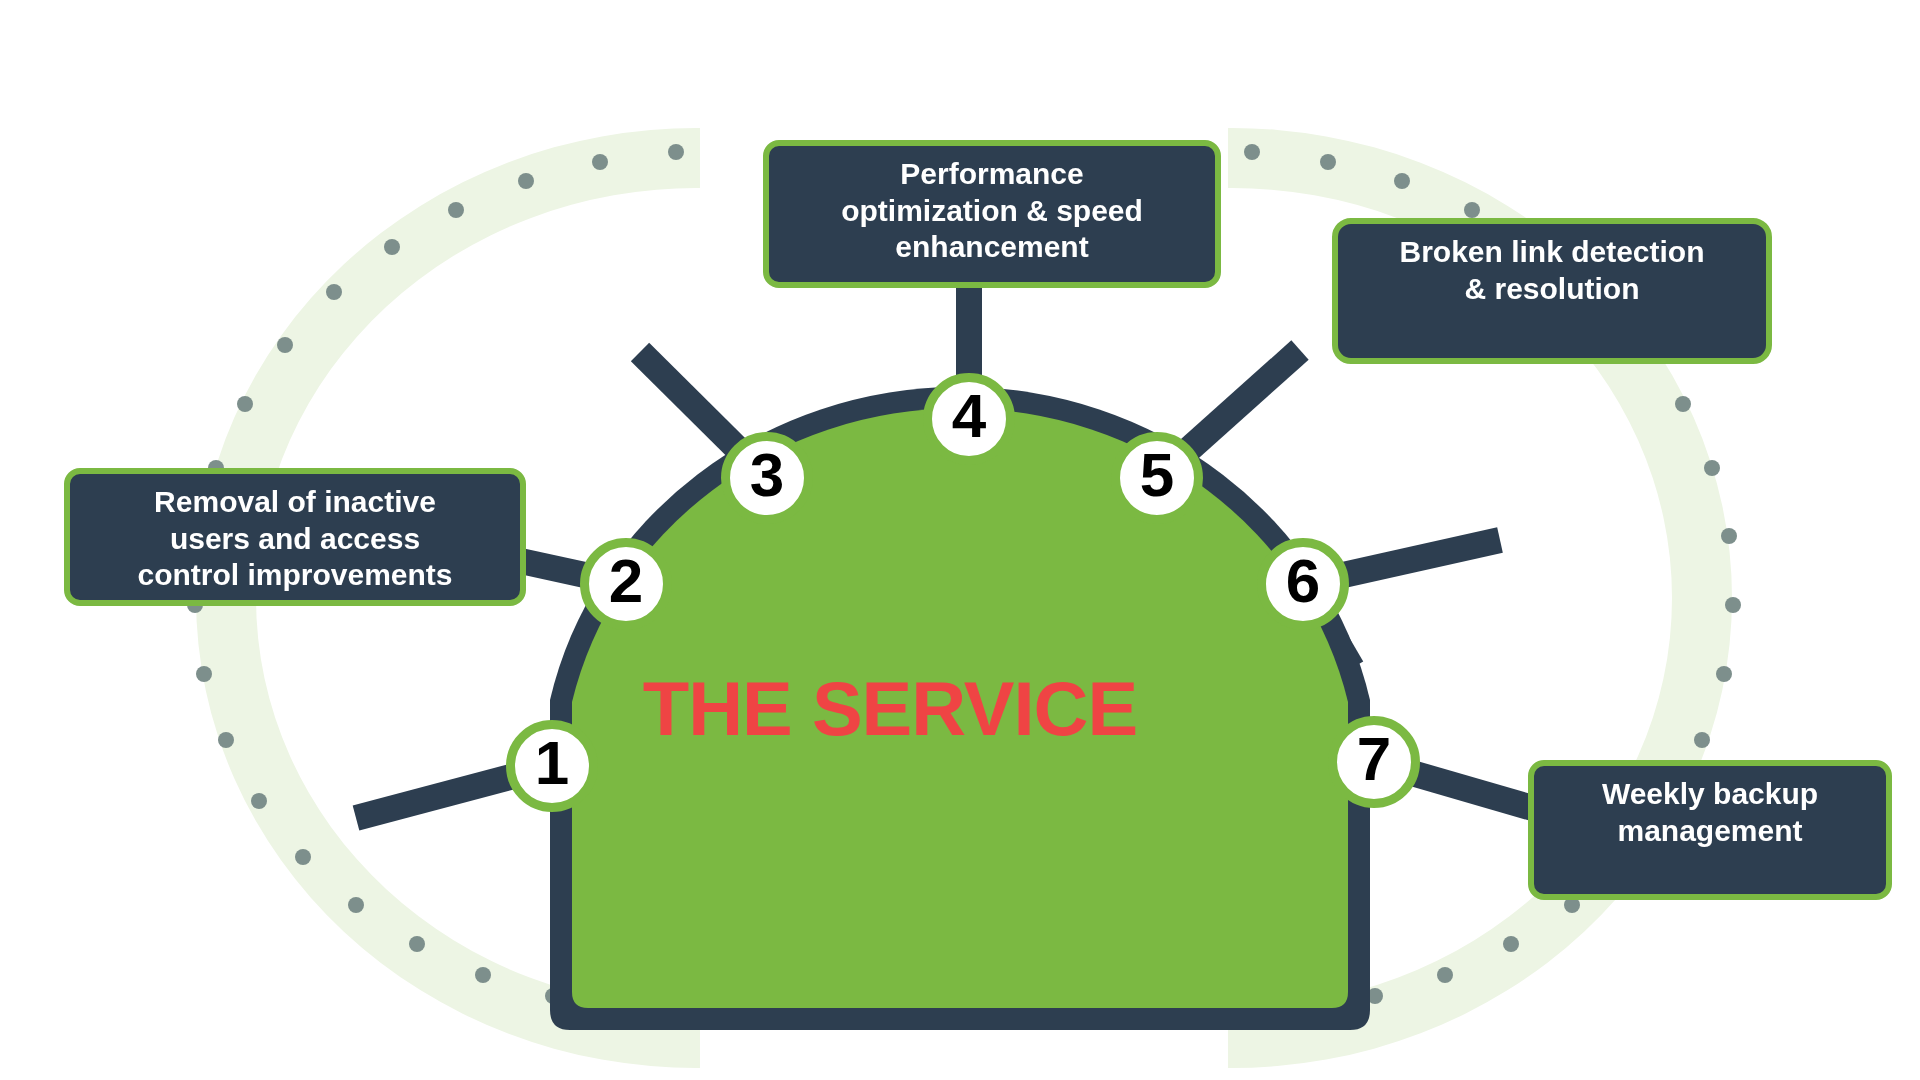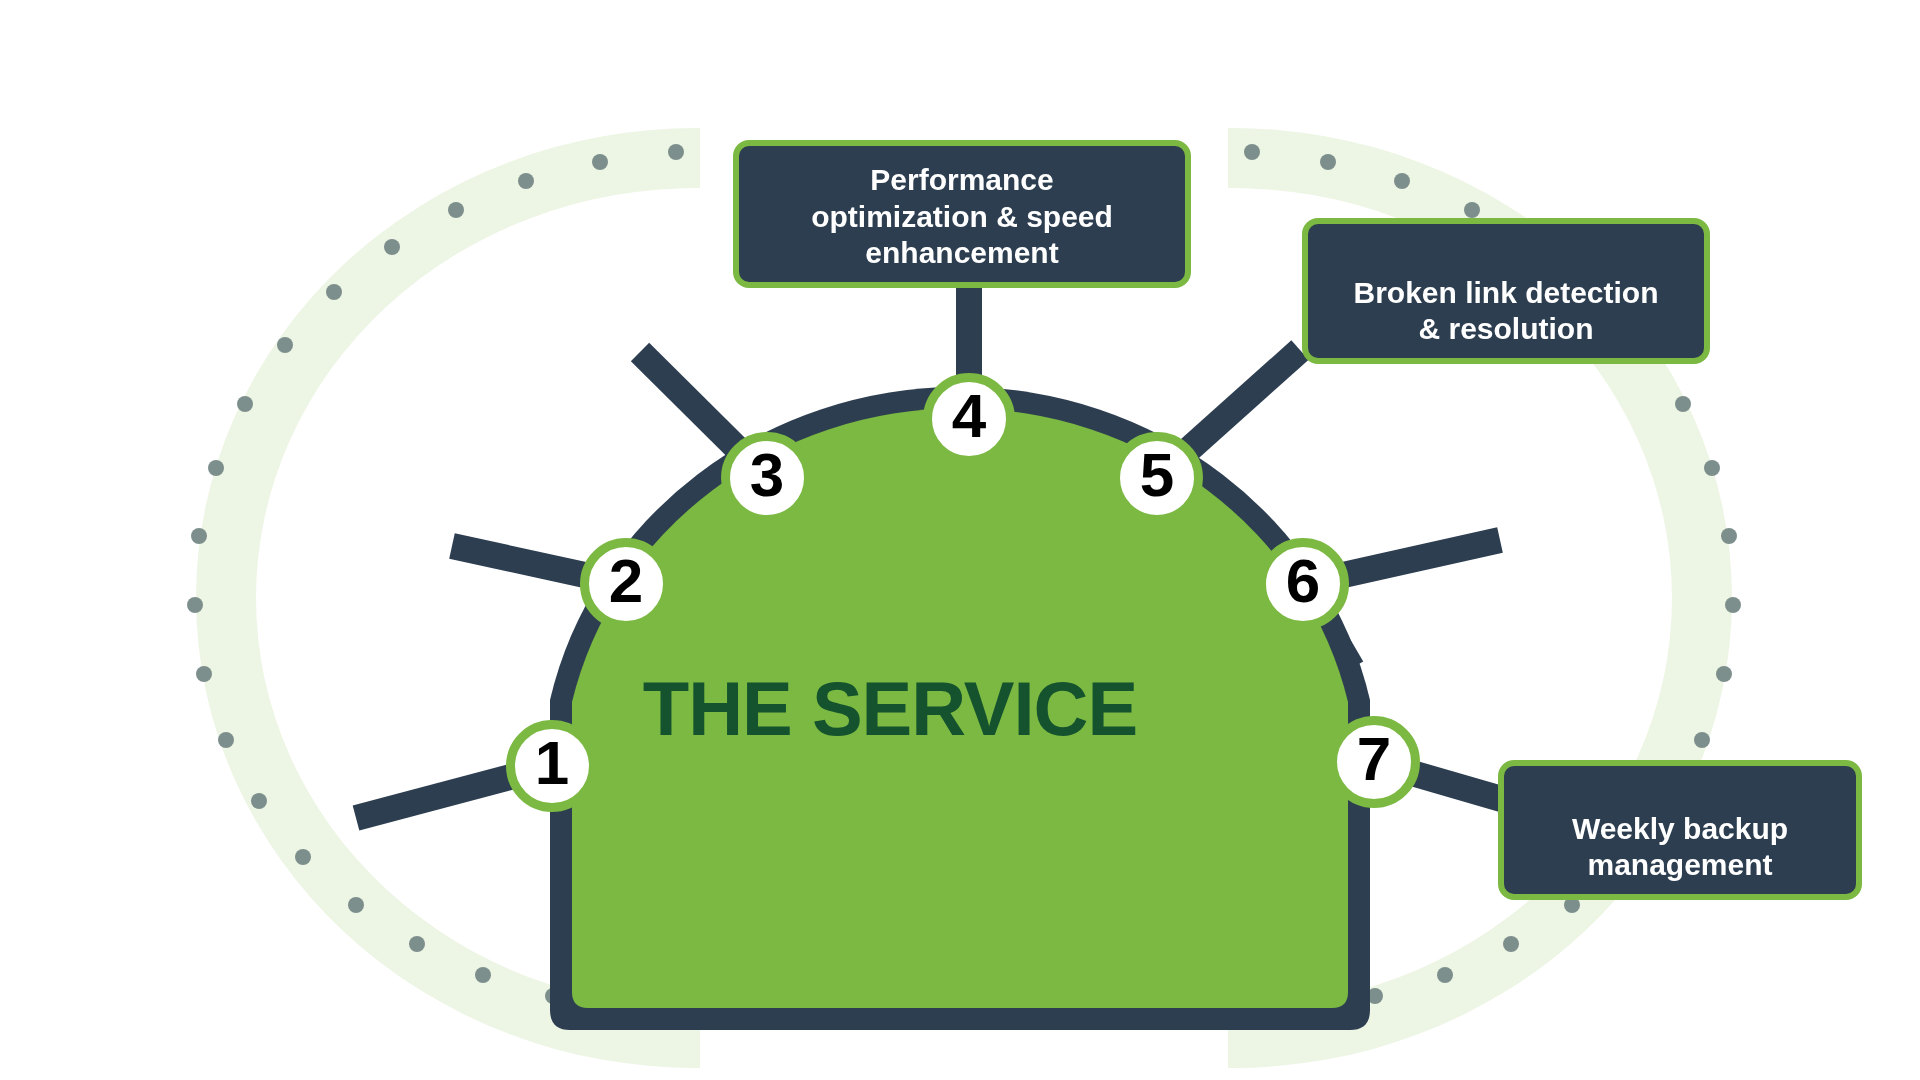--- a/index.html
+++ b/index.html
@@ -30,21 +30,21 @@
   #link-svg { z-index: 2; }
   #dome-svg { z-index: 3; }
 
   .center-label {
     position: absolute;
     z-index: 4;
     left: 560px;
     top: 672px;
     width: 660px;
     text-align: center;
-    color: #14532d;
+    color: #ef4444;
     font-weight: 700;
     font-size: 76px;
     line-height: 0.98;
     letter-spacing: -1px;
   }
 
   .badge {
     position: absolute;
     z-index: 6;
     width: 92px;
@@ -68,24 +68,25 @@
     z-index: 5;
     background: #2D3E50;
     border: 6px solid #7BB942;
     border-radius: 16px;
     box-sizing: border-box;
     color: #ffffff;
     font-weight: 700;
     font-size: 30px;
     line-height: 1.22;
     display: flex;
-    align-items: flex-end;
+    align-items: flex-start;
     justify-content: center;
     text-align: center;
     padding: 10px 16px;
+    margin-left: 30px;
   }
   .node-box .txt { white-space: pre-line; }
 </style>
 </head>
 <body>
 
 <div id="stage">
 
   <svg id="bg-svg" viewBox="0 0 1920 1080">
     <g>
@@ -191,26 +192,31 @@
              L 1348 992
              Q 1348 1008 1332 1008
              L 588 1008
              Q 572 1008 572 992 Z" fill="#7BB942"></path>
   </svg>
 
   <div class="center-label">
     <div>THE SERVICE</div>
   </div>
 
+  <div class="node-box" style="left:34px; top:468px; width:462px; height:138px;">
+    <span class="txt">Removal of inactive
+users and access
+control improvements</span>
+  </div>
   <div class="node-box" style="left:733px; top:140px; width:458px; height:148px;">
     <span class="txt">Performance
 optimization &amp; speed
 enhancement</span>
   </div>
-  <div class="node-box" style="left:1302px; top:218px; width:408px; height:146px;">
+  <div class="node-box" style="left:1302px; top:218px; width:440px; height:146px;border-radius:19px;">
     <span class="txt">Broken link detection
 &amp; resolution</span>
   </div>
   <div class="node-box" style="left:1498px; top:760px; width:364px; height:140px;">
     <span class="txt">Weekly backup
 management</span>
   </div>
 
   <div class="badge" style="left:506px; top:720px;">
     <span>1</span>

